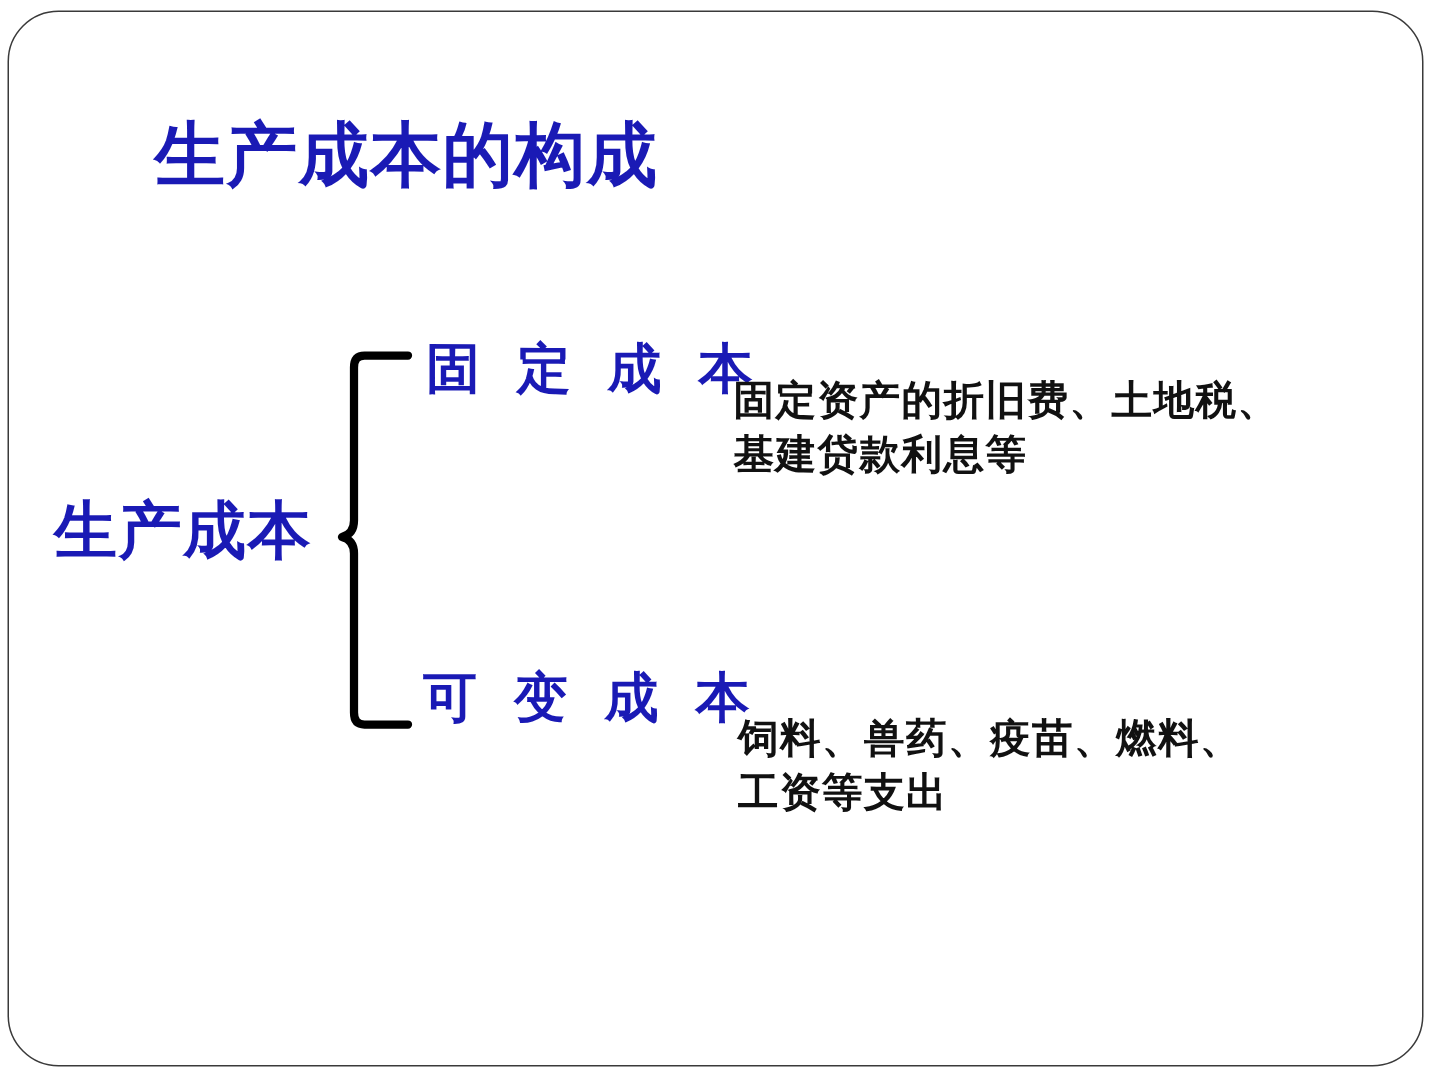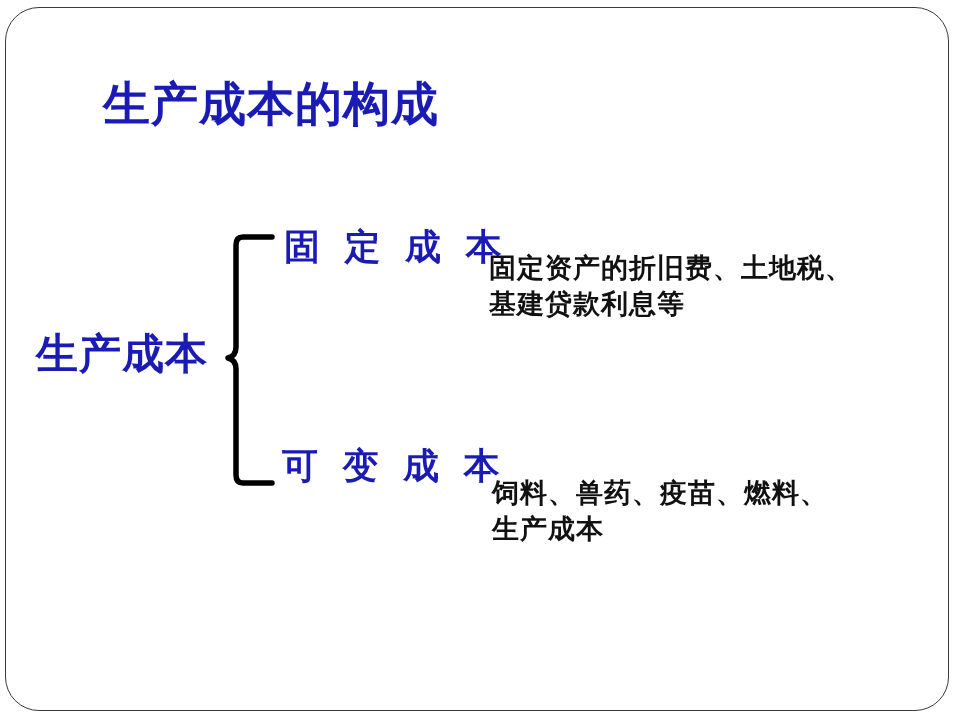--- a/index.html
+++ b/index.html
@@ -121,15 +121,15 @@
   </div>
 
   <div id="branch-label-fixed" class="branch-label">固 定 成 本</div>
 
   <div id="branch-desc-fixed" class="branch-desc">固定资产的折旧费、土地税、
 基建贷款利息等</div>
 
   <div id="branch-label-variable" class="branch-label">可 变 成 本</div>
 
   <div id="branch-desc-variable" class="branch-desc">饲料、兽药、疫苗、燃料、
-生产成本</div>
+工资等支出</div>
 
 </div>
 
 </body></html>

